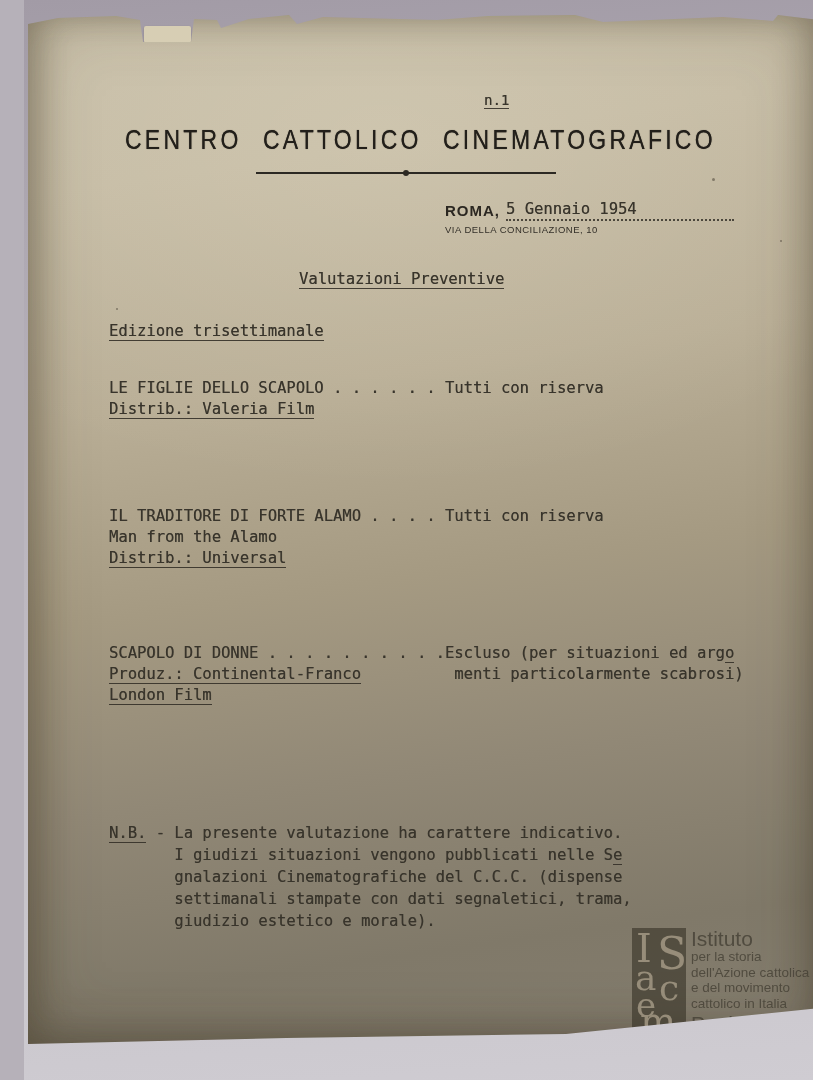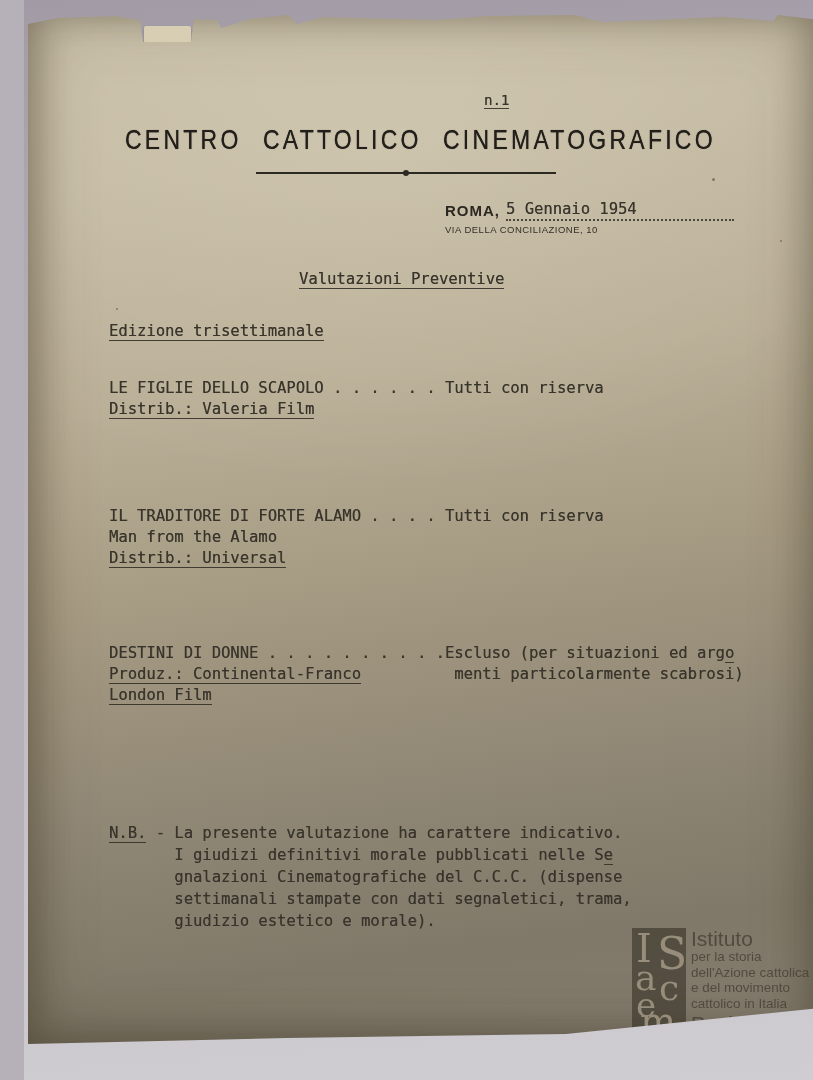--- a/index.html
+++ b/index.html
@@ -114,28 +114,28 @@
     <div class="block typed e1">
         <div class="tl"><span>LE FIGLIE DELLO SCAPOLO . . . . . . Tutti con riserva</span></div>
         <div class="tl"><span class="u">Distrib.: Valeria Film</span></div>
       </div>
     <div class="block typed e2">
         <div class="tl"><span>IL TRADITORE DI FORTE ALAMO . . . . Tutti con riserva</span></div>
         <div class="tl"><span>Man from the Alamo</span></div>
         <div class="tl"><span class="u">Distrib.: Universal</span></div>
       </div>
     <div class="block typed e3">
-        <div class="tl"><span>DESTINI DI DONNE . . . . . . . . . .Escluso (per situazioni ed arg</span><span class="u">o</span></div>
+        <div class="tl"><span>SCAPOLO DI DONNE . . . . . . . . . .Escluso (per situazioni ed arg</span><span class="u">o</span></div>
         <div class="tl"><span class="u">Produz.: Continental-Franco</span><span>          menti particolarmente scabrosi)</span></div>
         <div class="tl"><span class="u">London Film</span></div>
       </div>
 
     <div class="block typed note-block">
         <div class="tl"><span class="u">N.B.</span><span> - La presente valutazione ha carattere indicativo.</span></div>
-        <div class="tl"><span>       I giudizi definitivi morale pubblicati nelle S</span><span class="u">e</span></div>
+        <div class="tl"><span>       I giudizi situazioni vengono pubblicati nelle S</span><span class="u">e</span></div>
         <div class="tl"><span>       gnalazioni Cinematografiche del C.C.C. (dispense</span></div>
         <div class="tl"><span>       settimanali stampate con dati segnaletici, trama,</span></div>
         <div class="tl"><span>       giudizio estetico e morale).</span></div>
       </div>
 
     <div class="watermark">
       <div class="monogram">
           <span class="mg-letter">I</span>
           <span class="mg-letter">S</span>
           <span class="mg-letter">a</span>

